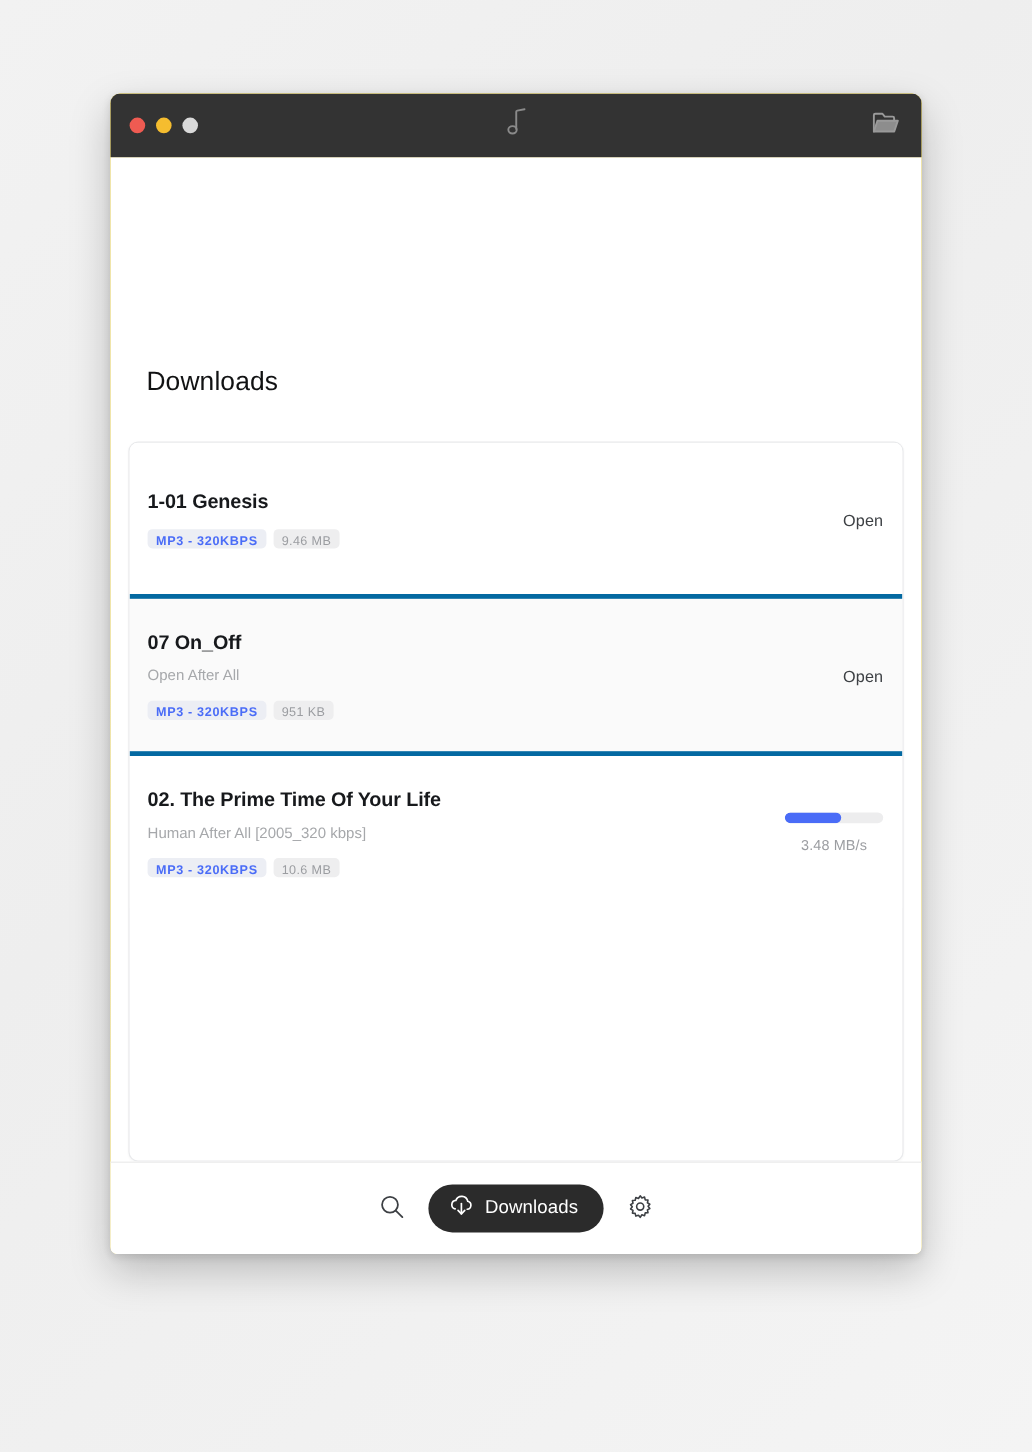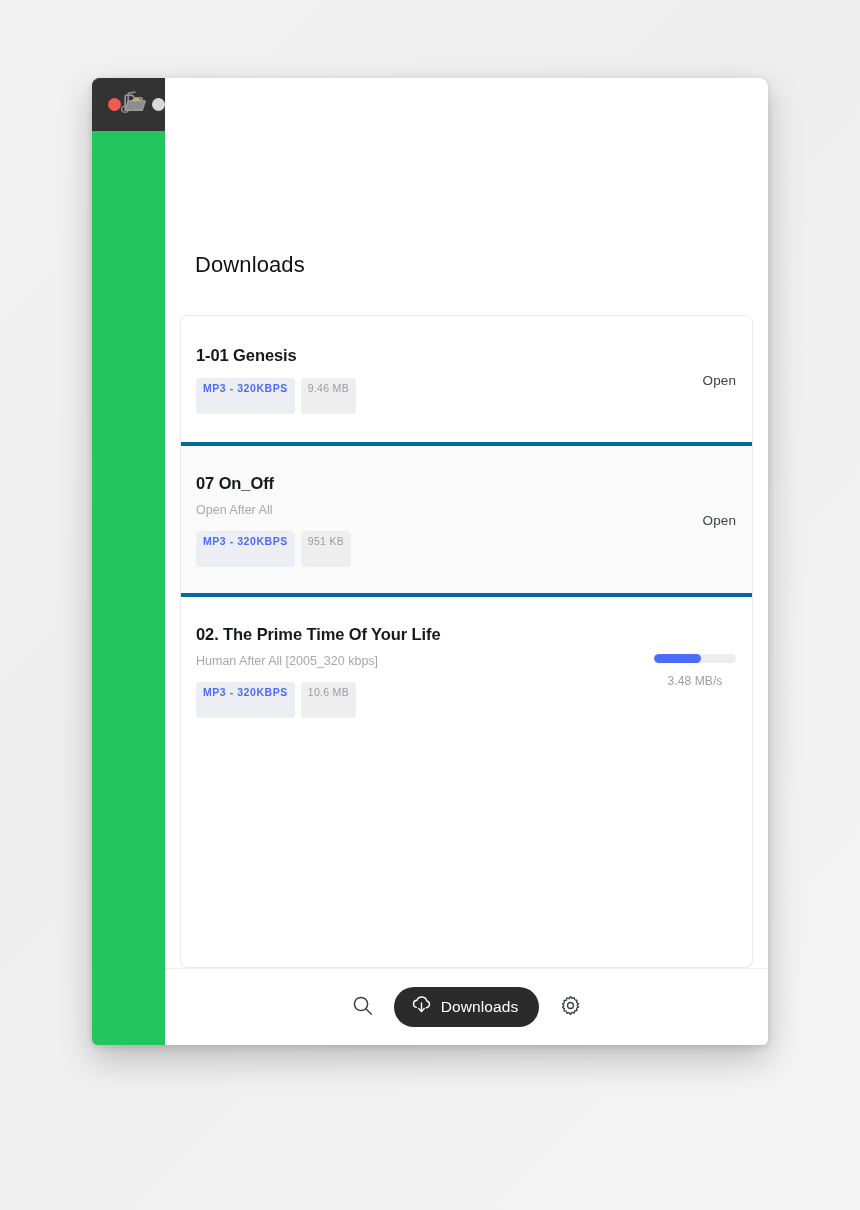--- a/index.html
+++ b/index.html
@@ -17,24 +17,25 @@
   }
 
   
   .window {
     position: absolute;
     left: 92px;
     top: 78px;
     width: 676px;
     height: 967px;
     border-radius: 8px 8px 6px 6px;
-    background: #22c55e;
+    background: #fde047;
     box-shadow: 0 14px 34px rgba(0,0,0,0.22), 0 2px 7px rgba(0,0,0,0.12);
     overflow: hidden;
     display: flex;
+    flex-direction: column;
   }
 
   
   .titlebar {
     height: 53px;
     flex: 0 0 53px;
     background: #333333;
     position: relative;
     display: flex;
     align-items: center;
@@ -157,21 +158,21 @@
   .badges {
     margin-top: 13px;
     display: flex;
     gap: 6px;
     align-items: center;
   }
   .badge {
     font-size: 10.5px;
     font-weight: 700;
     letter-spacing: 0.55px;
-    padding: 4px 7px 20px 7px;
+    padding: 4px 7px 0 7px;
     border-radius: 4px;
     line-height: 1.15;
     white-space: nowrap;
   }
   .badge.format {
     color: #4a6cf7;
     background: #eceef4;
   }
   .badge.size {
     color: #9b9da1;

